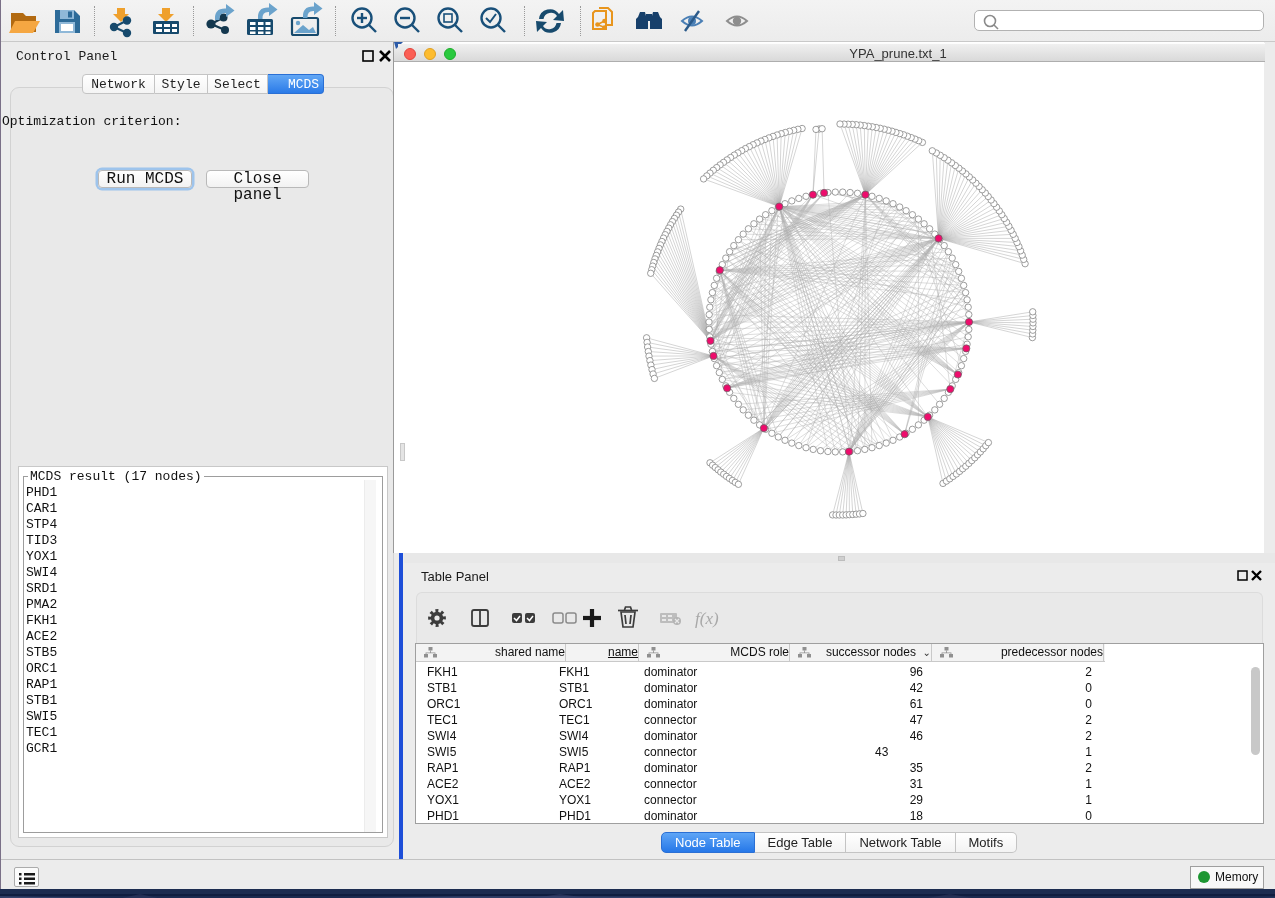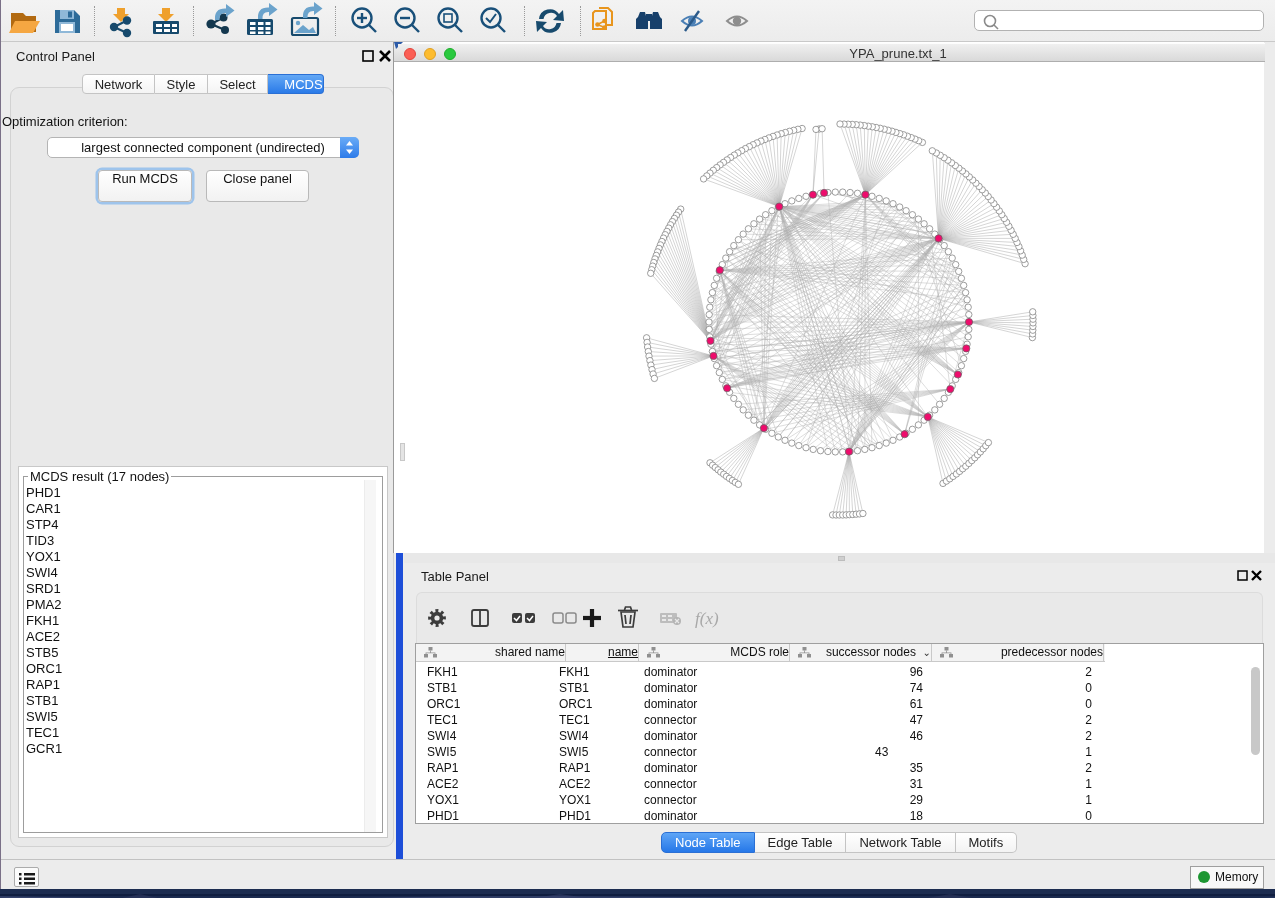--- a/index.html
+++ b/index.html
@@ -6,40 +6,40 @@
 html,body { width:1275px; height:898px; overflow:hidden; }
 body { font-family:"Liberation Sans",sans-serif; background:#ececec; position:relative; }
 
 #toolbar { position:absolute; left:0; top:0; width:1275px; height:42px;
   background:linear-gradient(#f3f3f3,#ececec); border-bottom:1px solid #c9c9c9; }
 .tbsep { position:absolute; top:6px; height:30px; width:0;
   border-left:1px dotted #9a9a9a; }
 
 #ledge { position:absolute; left:0; top:0; width:1px; height:889px; background:#7a7087; z-index:50;}
 
-#cpanel { position:absolute; left:2px; top:42px; width:401px; height:817px; background:#ececec; border-right:7px solid #1d4ed8;}
+#cpanel { position:absolute; left:2px; top:42px; width:401px; height:817px; background:#ececec; border-right:4px solid #1d4ed8;font-family:Liberation Mono, monospace;}
 #cpanel .title { position:absolute; left:14px; top:7px; font-size:13px; color:#1a1a1a; }
 .winbtns { position:absolute; font-size:12px; color:#000; }
 #cpanel-inner { position:absolute; left:8px; top:45px; width:384px; height:760px;
   background:#e9e9e9; border:1px solid #d2d2d2; border-radius:9px; }
 
 .tabbar { position:absolute; display:flex; }
 .tab { height:20px; line-height:19px; font-size:13px; color:#222; text-align:center;
   background:linear-gradient(#ffffff,#f4f4f4); border:1px solid #c4c4c4; border-left:none; }
 .tab.first { border-left:1px solid #c4c4c4; border-radius:4px 0 0 4px; }
 .tab.last { border-radius:0 4px 4px 0; }
 .tab.sel { background:linear-gradient(#62a7f5,#2a7ae8); color:#fff; border-color:#2a6fd4;padding-left:16px; }
 
 #optlabel { position:absolute; left:0; top:72px; width:401px; text-align:left; font-size:13px; color:#111; }
 #dropdown { position:absolute; left:45px; top:95px; width:312px; height:21px; background:#fff;
   border:1px solid #b4b4b4; border-radius:5px; font-size:13px; color:#111; line-height:19px; text-align:center; }
 #dd-step { position:absolute; right:-1px; top:-1px; width:19px; height:21px; border-radius:0 5px 5px 0;
   background:linear-gradient(#6aacf7,#2d7be9); }
-.btn { position:absolute; height:32px; background:linear-gradient(#ffffff,#f2f2f2); border:1px solid #b9b9b9;
-  border-radius:4px; font-size:13px; color:#111; text-align:center; line-height:16px; }
+.btn { position:absolute; height:18px; background:linear-gradient(#ffffff,#f2f2f2); border:1px solid #b9b9b9;
+  border-radius:4px; font-size:16px; color:#111; text-align:center; line-height:16px; }
 
 #mcdsbox { position:absolute; left:16px; top:424px; width:370px; height:372px; background:#fff; border:1px solid #c8c8c8; }
 #mcdsborder { position:absolute; left:4px; top:9px; right:4px; bottom:4px; border:1px solid #9d9d9d; }
 #mcdslegend { position:absolute; left:9px; top:2px; background:#fff; padding:0 2px; font-size:13px; color:#111; }
 #mcdslist { position:absolute; left:7px; top:18px; font-size:13px; color:#111; line-height:16px; }
 #mcdsscroll { position:absolute; right:11px; top:13px; width:12px; height:352px; background:#f6f6f6; border-left:1px solid #ececec;}
 
 #netwin { position:absolute; left:393px; top:42px; width:871px; height:511px; background:#fff; border-left:1px solid #9a9a9a;}
 #nettitle { position:absolute; left:0; top:1px; width:871px; height:19px;
   background:linear-gradient(#f0f0f0,#d9d9d9); border-top:1px solid #fdfdfd; border-bottom:1px solid #aeaeae; }
@@ -222,26 +222,20 @@
     <path d="M21 3 L31 13 M31 3 L21 13" stroke="#000" stroke-width="2.6"></path>
   </svg>
   <div id="cpanel-inner"></div>
   <div class="tabbar" style="left:80px;top:32px">
     <div class="tab first" style="width:73px;">Network</div>
       <div class="tab" style="width:53px;">Style</div>
       <div class="tab" style="width:60px;">Select</div>
       <div class="tab sel last" style="width:56px;">MCDS</div>
   </div>
   <div id="optlabel">Optimization criterion:</div>
-  <div id="dropdown">largest connected component (undirected)
-    <div id="dd-step"><svg width="19" height="21">
-          <path d="M9.5 4 L13 8.5 L6 8.5 Z" fill="#fff"></path>
-          <path d="M9.5 17 L13 12.5 L6 12.5 Z" fill="#fff"></path>
-        </svg></div>
-  </div>
   <div class="btn" style="left:96px;top:128px;width:94px;box-shadow:0 0 0 2.5px #9ec4ec;">Run MCDS</div>
   <div class="btn" style="left:204px;top:128px;width:103px;">Close panel</div>
   <div id="mcdsbox">
     <div id="mcdsborder"></div>
     <div id="mcdslegend">MCDS result (17 nodes)</div>
     <div id="mcdsscroll"></div>
     <div id="mcdslist">PHD1<br>CAR1<br>STP4<br>TID3<br>YOX1<br>SWI4<br>SRD1<br>PMA2<br>FKH1<br>ACE2<br>STB5<br>ORC1<br>RAP1<br>STB1<br>SWI5<br>TEC1<br>GCR1</div>
   </div>
 </div>
 
@@ -1102,21 +1096,21 @@
           </svg>predecessor nodes</div>
     </div>
 <div class="trow" style="left:11px;top:20px;">FKH1</div>
 <div class="trow" style="left:143px;top:20px;">FKH1</div>
 <div class="trow" style="left:228px;top:20px;">dominator</div>
 <div class="trow" style="left:459px;top:20px;width:48px;text-align:right;">96</div>
 <div class="trow" style="left:628px;top:20px;width:48px;text-align:right;">2</div>
 <div class="trow" style="left:11px;top:36px;">STB1</div>
 <div class="trow" style="left:143px;top:36px;">STB1</div>
 <div class="trow" style="left:228px;top:36px;">dominator</div>
-<div class="trow" style="left:459px;top:36px;width:48px;text-align:right;">74</div>
+<div class="trow" style="left:459px;top:36px;width:48px;text-align:right;">42</div>
 <div class="trow" style="left:628px;top:36px;width:48px;text-align:right;">0</div>
 <div class="trow" style="left:11px;top:52px;">ORC1</div>
 <div class="trow" style="left:143px;top:52px;">ORC1</div>
 <div class="trow" style="left:228px;top:52px;">dominator</div>
 <div class="trow" style="left:459px;top:52px;width:48px;text-align:right;">61</div>
 <div class="trow" style="left:628px;top:52px;width:48px;text-align:right;">0</div>
 <div class="trow" style="left:11px;top:68px;">TEC1</div>
 <div class="trow" style="left:143px;top:68px;">TEC1</div>
 <div class="trow" style="left:228px;top:68px;">connector</div>
 <div class="trow" style="left:459px;top:68px;width:48px;text-align:right;">47</div>

